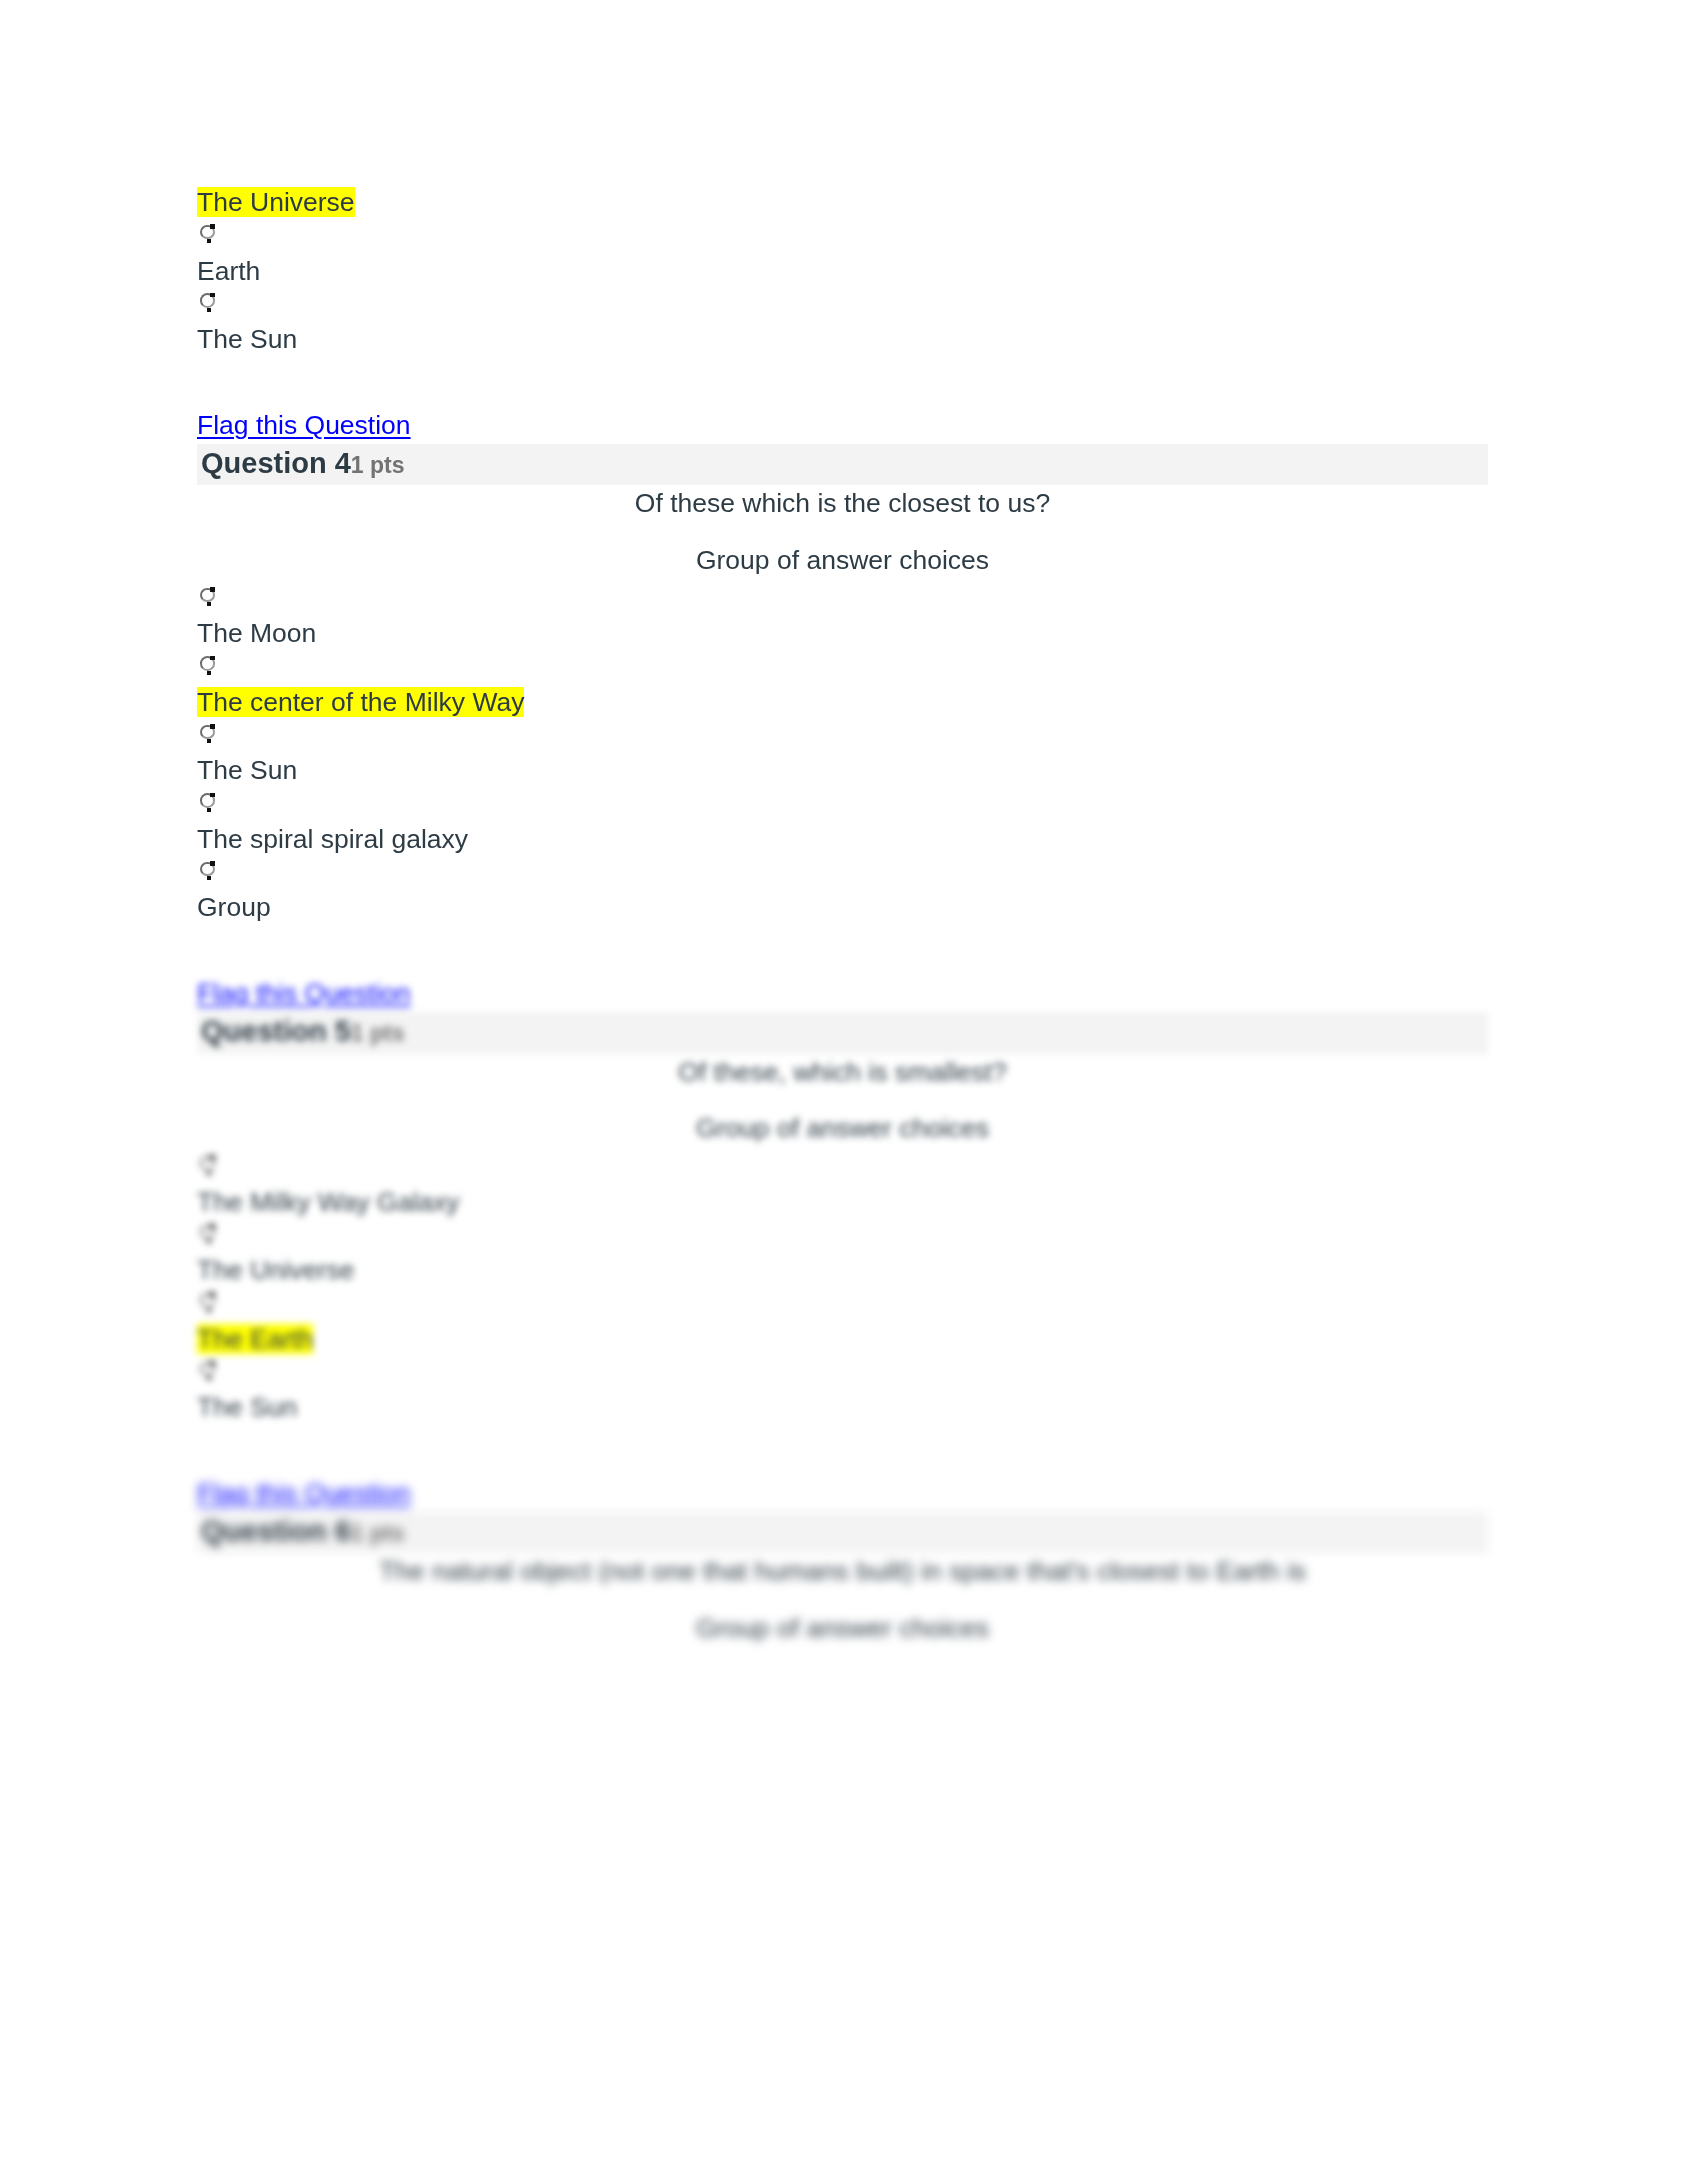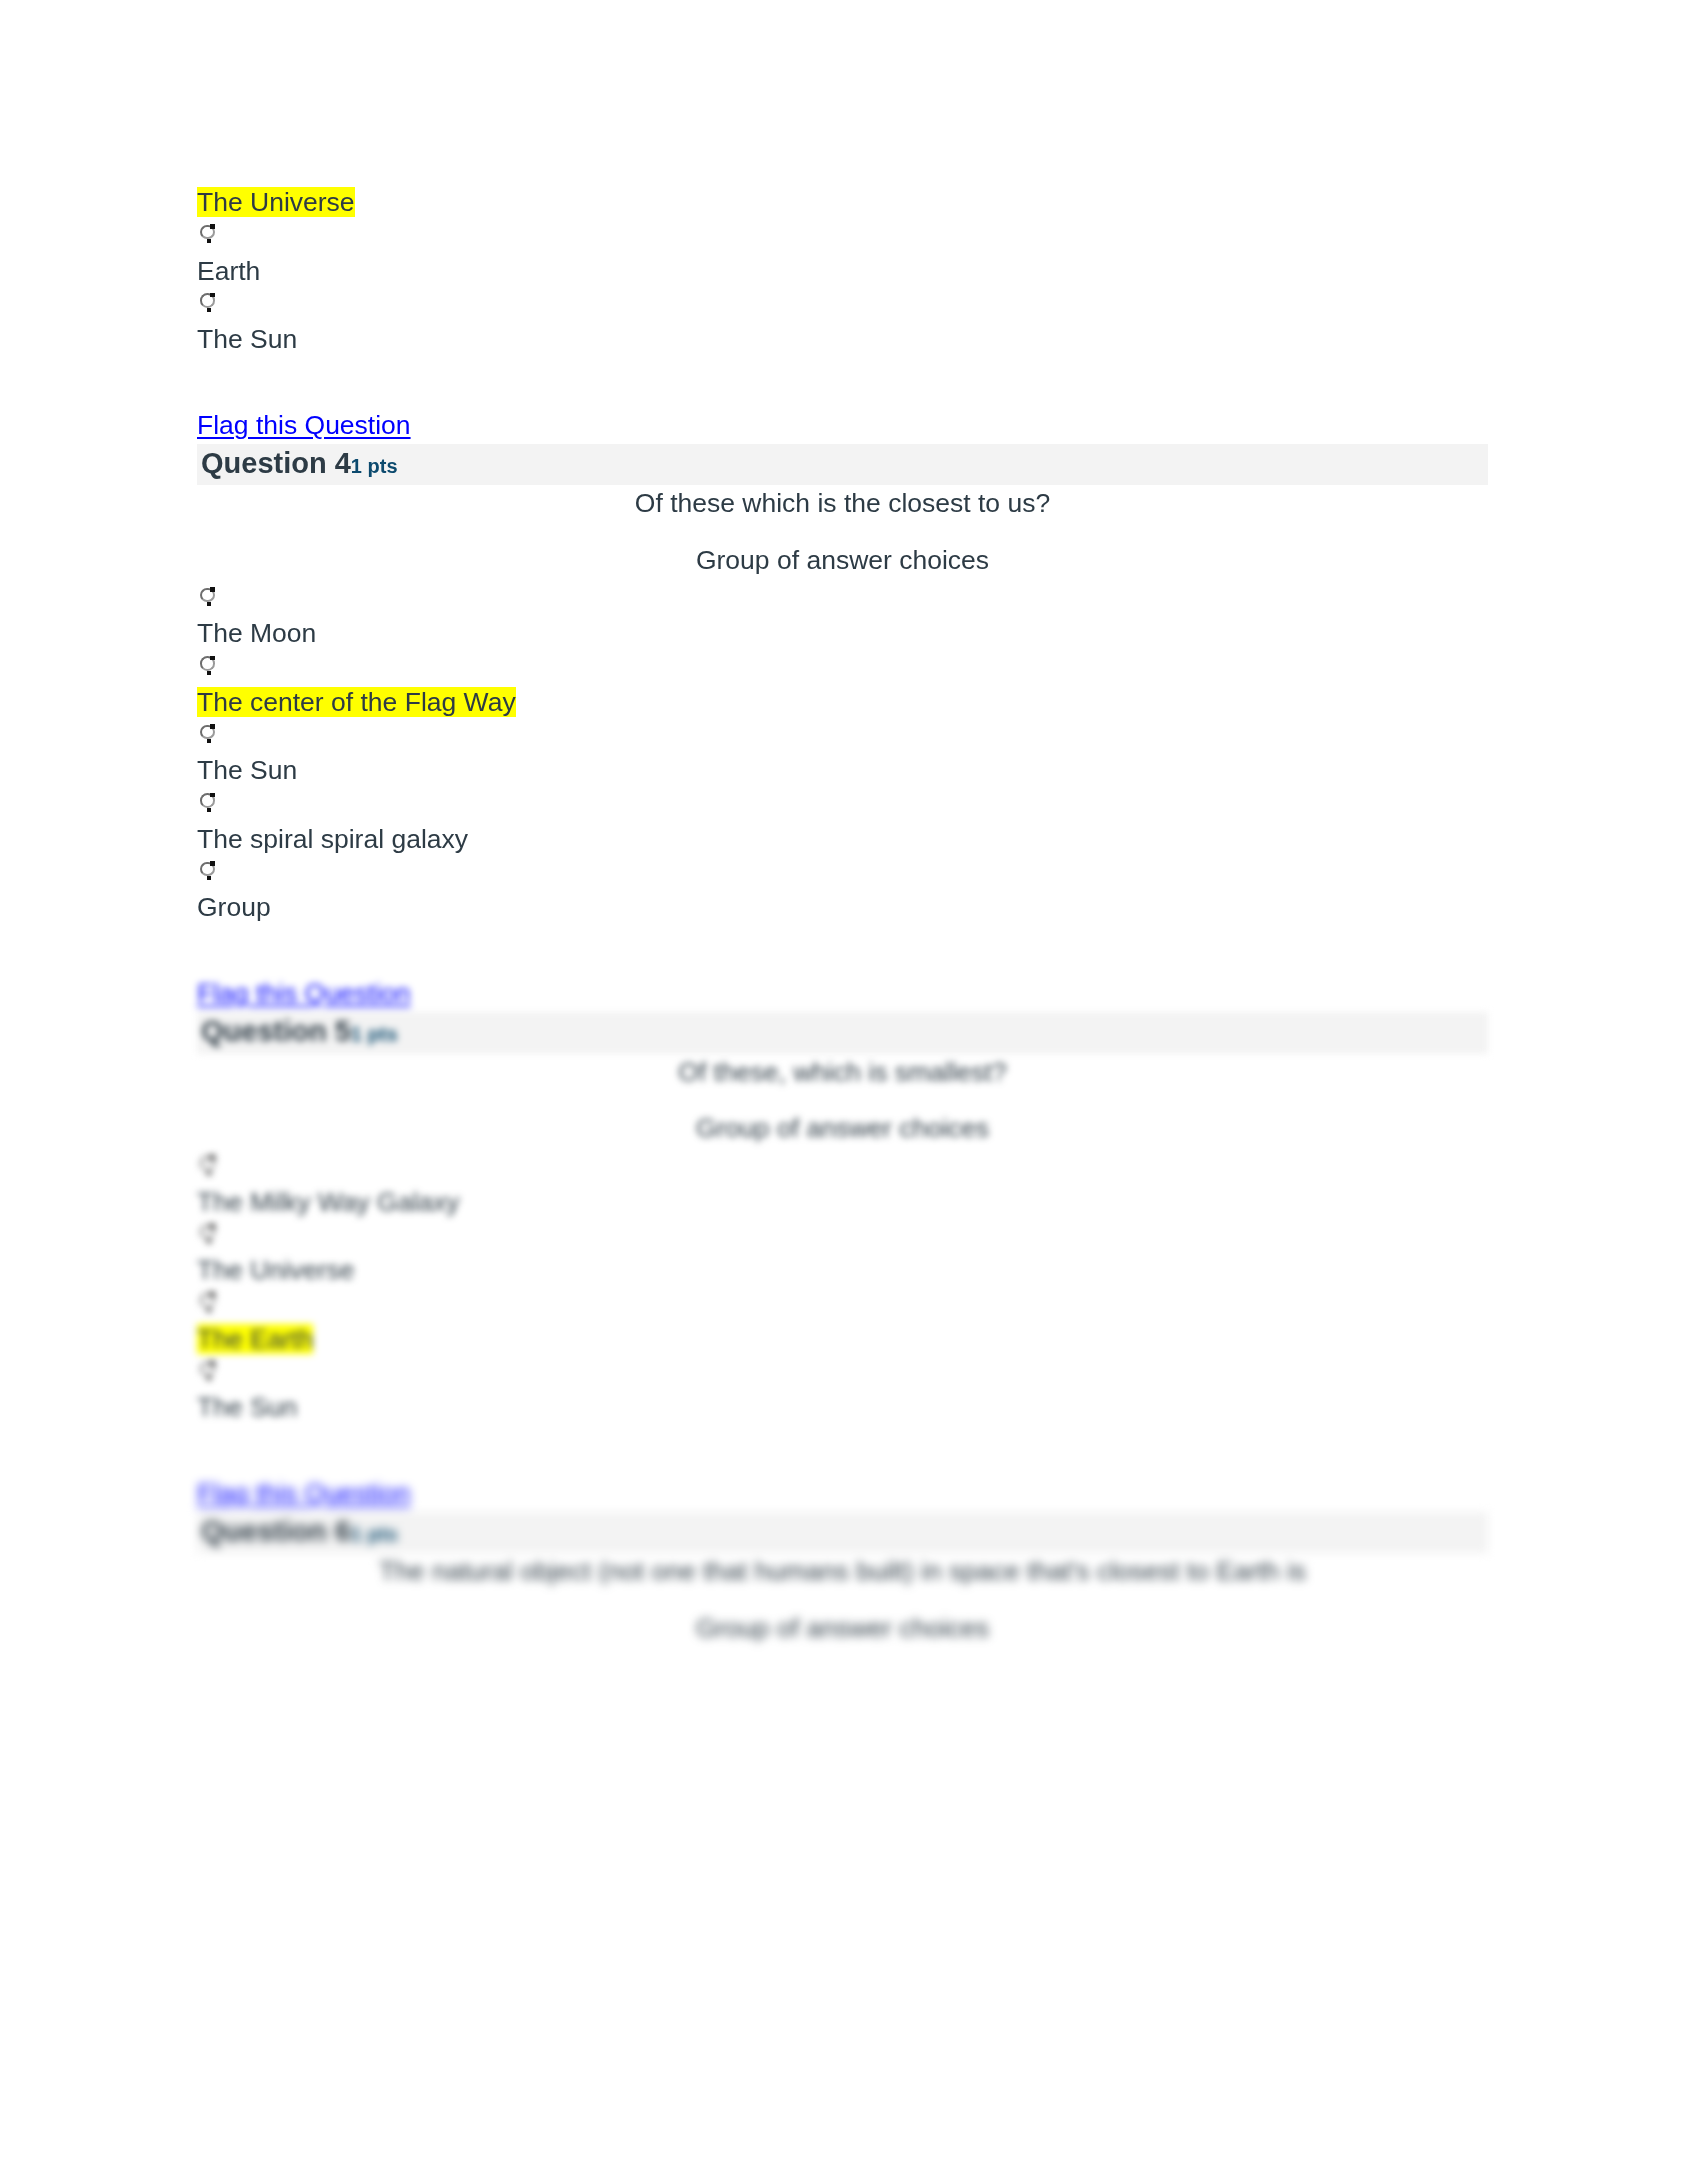--- a/index.html
+++ b/index.html
@@ -114,23 +114,23 @@
     margin: 4px 0 0 0;
     white-space: nowrap;
   }
   .qheader .qnum {
     font-size: 29px;
     font-weight: bold;
     color: #2d3b45;
     letter-spacing: 0px;
   }
   .qheader .qpts {
-    font-size: 20px;
+    font-size: 23px;
     font-weight: bold;
-    color: #0c4a6e;
+    color: #737373;
   }
 
   .block { position: relative; }
 
   .q5-wrap  { filter: blur(3.6px); }
   .q6-wrap  { filter: blur(5px); }
 </style>
 </head>
 <body>
 
@@ -161,21 +161,21 @@
       <p class="qtext">Group of answer choices</p>
 
       <div class="radio-row">
           <span class="radio"></span>
         </div>
       <p class="choice-label">The Moon</p>
 
       <div class="radio-row">
           <span class="radio"></span>
         </div>
-      <p class="choice-label"><span class="hl">The center of the Flag Way</span></p>
+      <p class="choice-label"><span class="hl">The center of the Milky Way</span></p>
 
       <div class="radio-row">
           <span class="radio"></span>
         </div>
       <p class="choice-label">The Sun</p>
 
       <div class="radio-row">
           <span class="radio"></span>
         </div>
       <p class="choice-label">The spiral spiral galaxy</p>

